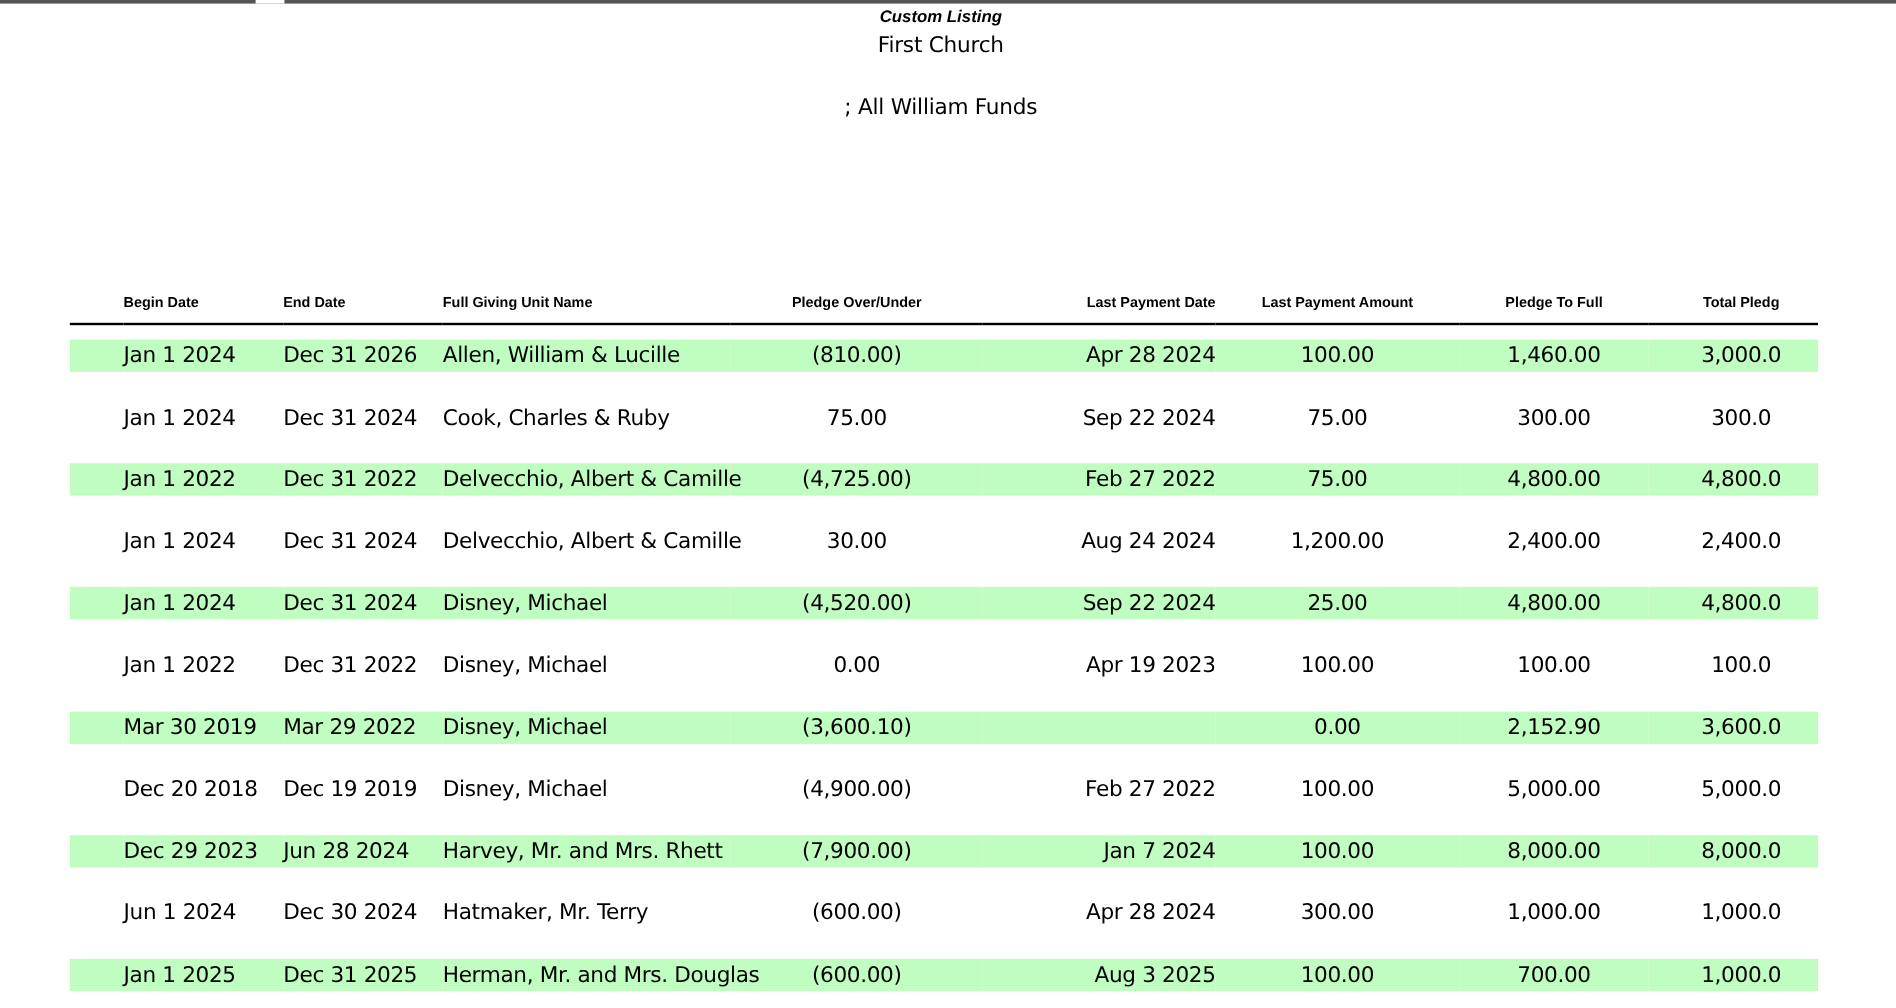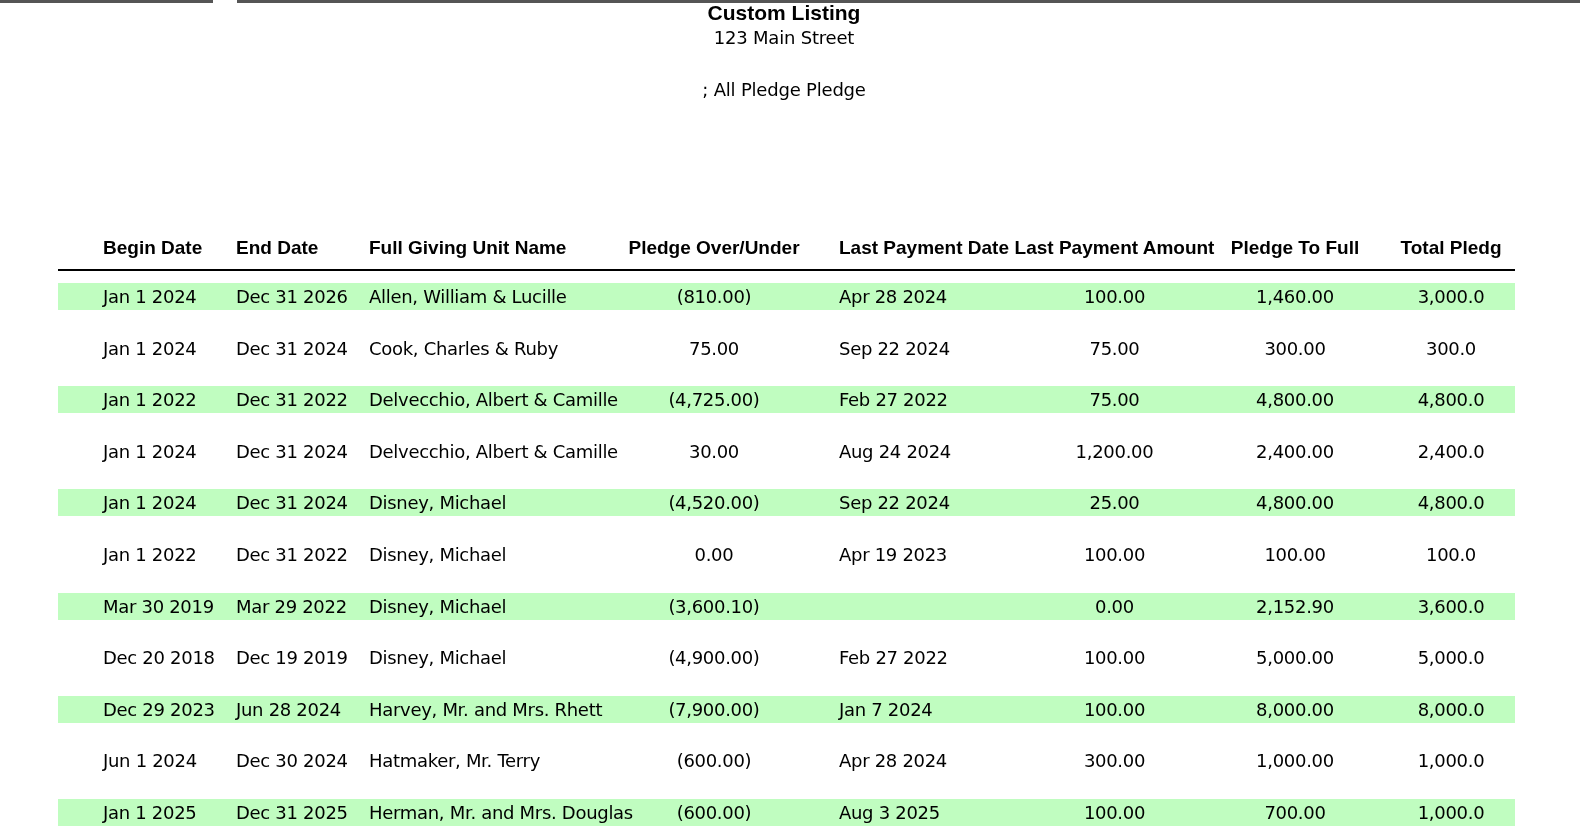--- a/index.html
+++ b/index.html
@@ -14,34 +14,34 @@
   }
   .top-tab {
     position: absolute; left: 213px; top: 0; width: 24px; height: 3px;
     background: #ffffff;
   }
   .report-header {
     position: absolute; left: 0; top: 0; width: 1568px; text-align: center;
   }
   .report-title {
     font-family: "Liberation Sans", sans-serif; font-weight: bold;
-    font-size: 21px; line-height: 24px; margin-top: 1px;
+    font-size: 14px; line-height: 24px; margin-top: 1px; font-style: italic;
   }
   .header-line {
     font-size: 18px; line-height: 26px; letter-spacing: -0.2px;
   }
   .header-line.gap { height: 26px; }
 
   .table-wrap {
     position: absolute; left: 58px; top: 229px; width: 1457px; overflow: hidden;
   }
   table { border-collapse: collapse; table-layout: fixed; width: 1470px; }
   th {
     font-family: "Liberation Sans", sans-serif; font-weight: bold;
-    font-size: 19px; height: 30px; padding: 0 0 10px 0; vertical-align: bottom;
+    font-size: 12px; height: 30px; padding: 0 0 10px 0; vertical-align: bottom;
     white-space: nowrap; border-bottom: 2px solid #000;
   }
   td {
     font-size: 18px; height: 27px; padding: 0; white-space: nowrap;
     letter-spacing: -0.3px;
   }
   tr.spacer td { height: 12px; }
   tr.data-row td { height: 27px; }
   tr.gap-row td { height: 24.6px; }
   tr.shaded td { background: #c0fdc0; }
@@ -50,33 +50,33 @@
   .c-pad { width: 45px; }
   .c-begin { width: 133px; }
   .c-end { width: 133px; }
   .c-name { width: 240px; }
   .c-over { width: 210px; }
   .c-lpd { width: 194px; }
   .c-lpa { width: 203px; }
   .c-ptd { width: 158px; }
   .c-total { width: 154px; }
   th.r, td.r { padding-right: 0; }
-  td.lpd, th.lpd { padding-left: 20px; }
+  td.lpd, th.lpd { padding-left: 20px; text-align: right; }
 </style>
 </head>
 <body>
 
 <div class="top-bar"></div>
 <div class="top-tab"></div>
 
 <div class="report-header">
   <div class="report-title">Custom Listing</div>
-  <div class="header-line">123 Main Street</div>
+  <div class="header-line">First Church</div>
   <div class="header-line gap"></div>
-  <div class="header-line">; All Pledge Pledge</div>
+  <div class="header-line">; All William Funds</div>
 </div>
 
 <div class="table-wrap">
   <table>
     <colgroup>
       <col class="c-pad">
         <col class="c-begin">
         <col class="c-end">
         <col class="c-name">
       <col class="c-over">

